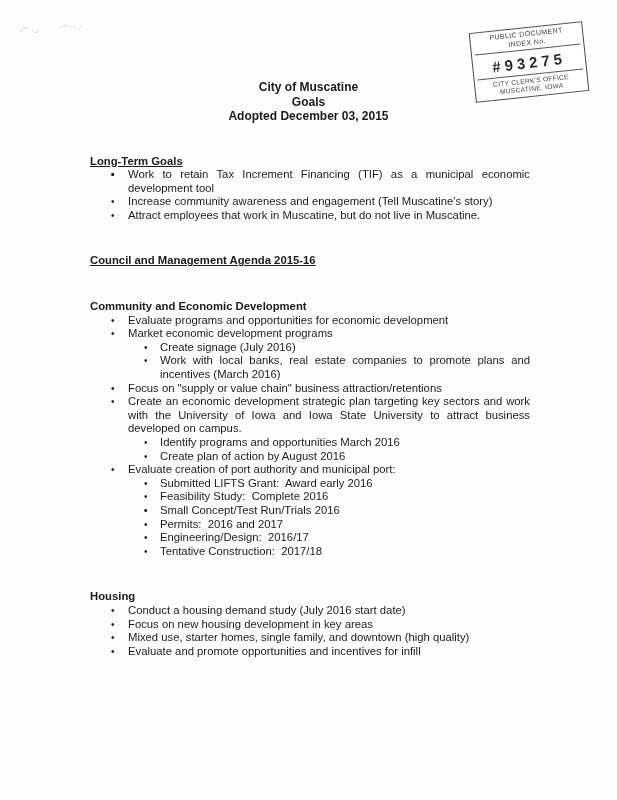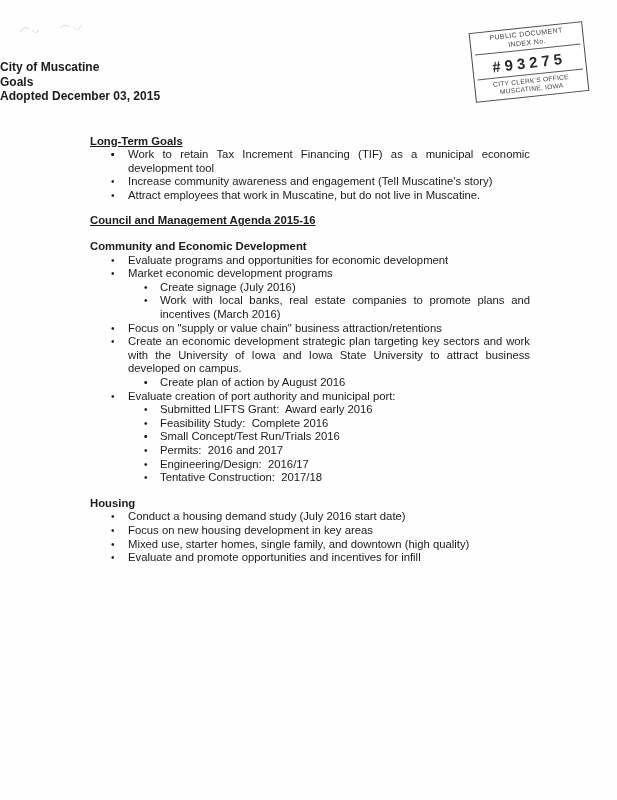--- a/index.html
+++ b/index.html
@@ -58,33 +58,34 @@
   .stamp-bottom {
     font-size: 6.6px;
     line-height: 8px;
     letter-spacing: 0.3px;
     border-top: 1px solid #5a5a5a;
     padding-top: 2px;
   }
 
   
   .title {
-    padding-top: 60px;
+    padding-top: 80px;
+    text-align: center;
     font-weight: bold;
     font-size: 12px;
     line-height: 14.5px;
   }
 
   
   .content {
     margin: 31px 87px 0 90px;
     font-size: 11.3px;
     line-height: 13.6px;
   }
-  .section { margin-top: 12px; }
+  .section { margin-top: 32px; }
   .section:first-child { margin-top: 0; }
   .heading { font-weight: bold; }
   .heading.underline-bold { text-decoration: underline; }
 
   .item {
     position: relative;
     text-align: justify;
   }
   .item .bullet {
     position: absolute;
@@ -137,21 +138,21 @@
         <div class="heading underline-bold">Council and Management Agenda 2015-16</div>
       </div>
       <div class="section">
         <div class="heading bold">Community and Economic Development</div>
         <div class="item l1"><span class="bullet">•</span><span>Evaluate programs and opportunities for economic development</span></div>
         <div class="item l1"><span class="bullet">•</span><span>Market economic development programs</span></div>
         <div class="item l2"><span class="bullet">•</span><span>Create signage (July 2016)</span></div>
         <div class="item l2"><span class="bullet">•</span><span>Work with local banks, real estate companies to promote plans and incentives (March 2016)</span></div>
         <div class="item l1"><span class="bullet">•</span><span>Focus on "supply or value chain" business attraction/retentions</span></div>
         <div class="item l1"><span class="bullet">•</span><span>Create an economic development strategic plan targeting key sectors and work with the University of Iowa and Iowa State University to attract business developed on campus.</span></div>
-        <div class="item l2"><span class="bullet">•</span></div>
+        <div class="item l2"><span class="bullet">•</span><span>Identify programs and opportunities March 2016</span></div>
         <div class="item l2"><span class="bullet">•</span><span>Create plan of action by August 2016</span></div>
         <div class="item l1"><span class="bullet">•</span><span>Evaluate creation of port authority and municipal port:</span></div>
         <div class="item l2"><span class="bullet">•</span><span>Submitted LIFTS Grant:&nbsp; Award early 2016</span></div>
         <div class="item l2"><span class="bullet">•</span><span>Feasibility Study:&nbsp; Complete 2016</span></div>
         <div class="item l2"><span class="bullet">•</span></div>
         <div class="item l2"><span class="bullet">•</span><span>Small Concept/Test Run/Trials 2016</span></div>
         <div class="item l2"><span class="bullet">•</span><span>Permits:&nbsp; 2016 and 2017</span></div>
         <div class="item l2"><span class="bullet">•</span><span>Engineering/Design:&nbsp; 2016/17</span></div>
         <div class="item l2"><span class="bullet">•</span><span>Tentative Construction:&nbsp; 2017/18</span></div>
       </div>

